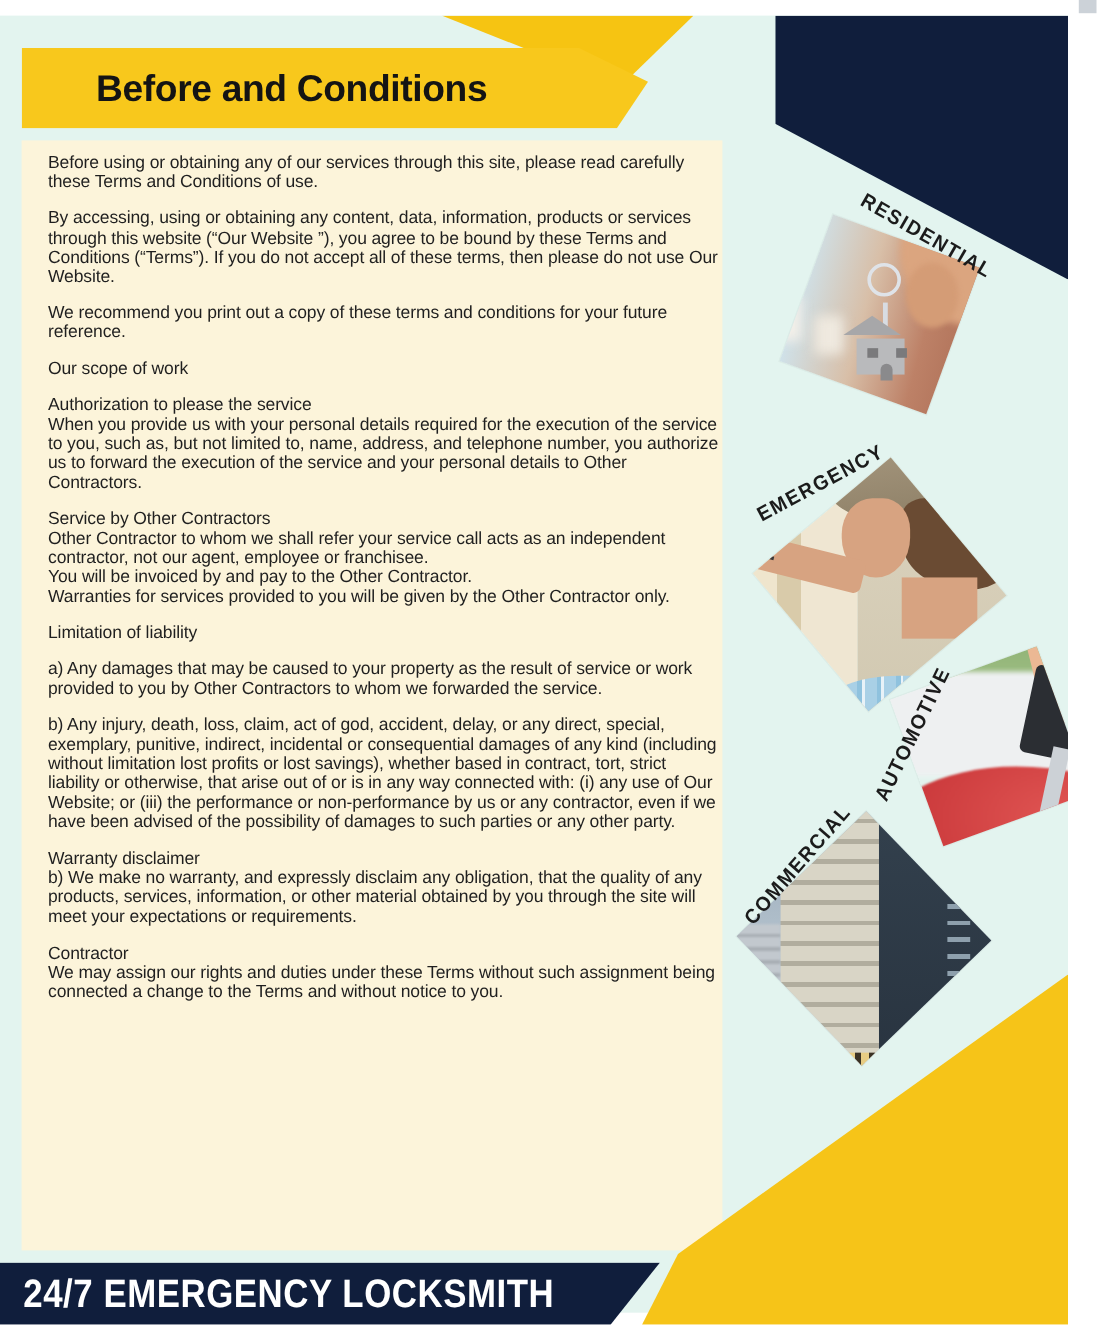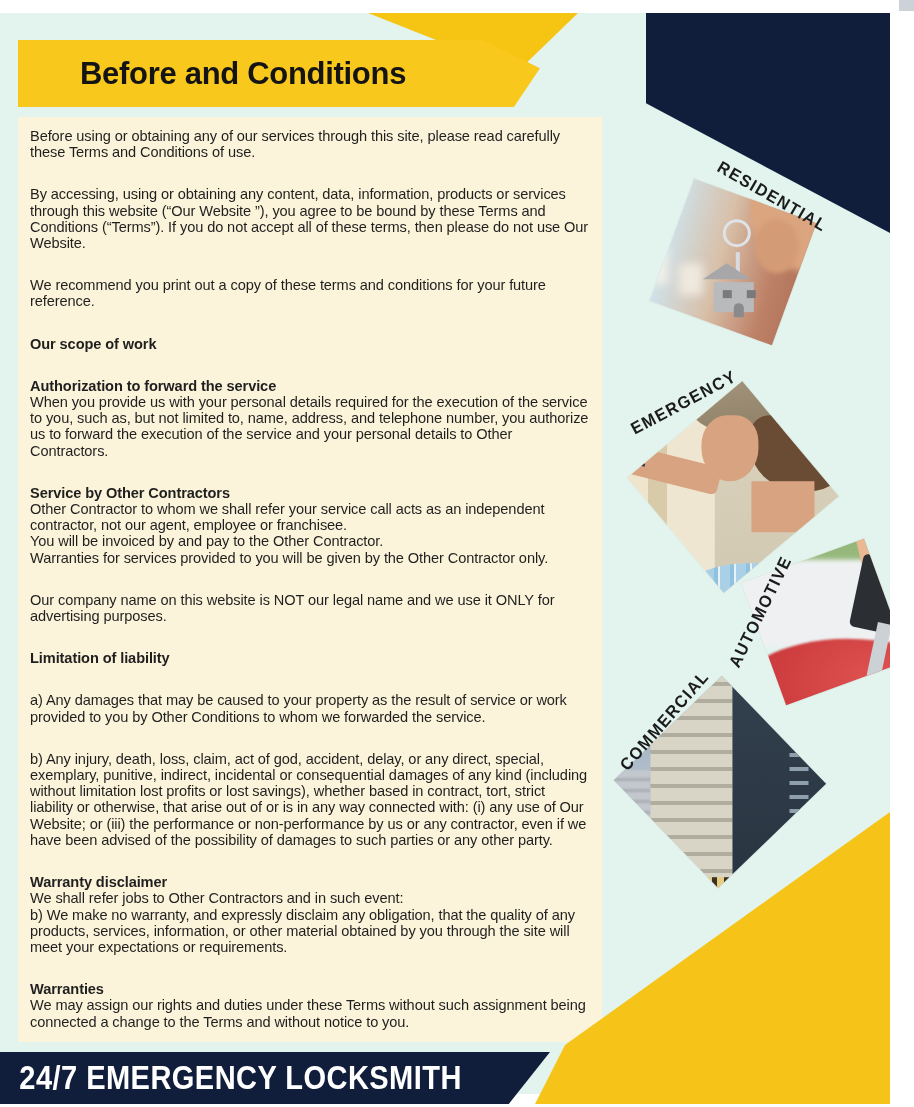--- a/index.html
+++ b/index.html
@@ -9,25 +9,25 @@
   .mint-bg{position:absolute;left:0;top:13px;width:890px;height:1081px;background:#e3f4ef;z-index:0;}
   .navy-topright{position:absolute;left:646px;top:13px;width:244px;height:220px;background:#101e3c;
         clip-path:polygon(0 0,100% 0,100% 100%,0 41%);z-index:1;}
   .tri-top{position:absolute;left:368px;top:13px;width:210px;height:59px;background:#f6c412;
         clip-path:polygon(0 0,100% 0,71% 100%);z-index:1;}
   .title-banner{position:absolute;left:18px;top:40px;width:522px;height:67px;background:#f8c81c;
         clip-path:polygon(0 0,89% 0,100% 42%,95% 100%,0 100%);z-index:2;}
   .title-banner h1{margin:0;padding-left:62px;line-height:67px;font-size:31px;font-weight:600;
         letter-spacing:-0.3px;color:#141414;white-space:nowrap;}
   .cream-panel{position:absolute;left:18px;top:117px;width:584px;height:925px;background:#fcf4da;z-index:2;}
-  .terms-text{position:absolute;left:12px;top:11px;width:560px;font-size:14.6px;line-height:16.2px;
+  .terms-text{position:absolute;left:22px;top:11px;width:560px;font-size:14.6px;line-height:16.2px;
         letter-spacing:-0.1px;color:#1f1f1f;}
-  .blk{margin-top:26px;}
+  .blk{margin-top:14px;}
   .blk.p0{margin-top:0;}
-  .blk.h{font-weight:bold;}
+  .blk.h{font-weight:normal;}
   .blk:first-child{margin-top:0;}
   .tri-bottom{position:absolute;left:500px;top:800px;width:390px;height:304px;background:#f6c418;
         clip-path:polygon(390px 12px,390px 304px,35px 304px,65px 245px);z-index:6;}
   .footer-banner{position:absolute;left:0;top:1052px;width:550px;height:52px;background:#101e3c;
         clip-path:polygon(0 0,100% 0,92.5% 100%,0 100%);z-index:7;}
   .footer-banner .ft{margin:0;padding-left:22px;line-height:52px;font-size:33px;font-weight:bold;
         color:#ffffff;white-space:nowrap;transform:scaleX(0.88);transform-origin:left center;letter-spacing:0.5px;}
   .white-right{position:absolute;left:890px;top:0;width:24px;height:1107px;background:#ffffff;z-index:8;}
   .white-bottom{position:absolute;left:0;top:1094px;width:914px;height:13px;background:#ffffff;z-index:5;}
   .corner-grey{position:absolute;left:899px;top:0;width:15px;height:11px;background:#ccd2d8;z-index:9;}
@@ -120,34 +120,32 @@
   <div class="title-banner">
     <h1>Before and Conditions</h1>
   </div>
 
   <div class="cream-panel">
     <div class="terms-text">
         <div class="blk p">Before using or obtaining any of our services through this site, please read carefully these Terms and Conditions of use.</div>
         <div class="blk p">By accessing, using or obtaining any content, data, information, products or services through this website (“Our Website ”), you agree to be bound by these Terms and Conditions (“Terms”). If you do not accept all of these terms, then please do not use Our Website.</div>
         <div class="blk p">We recommend you print out a copy of these terms and conditions for your future reference.</div>
         <div class="blk h">Our scope of work</div>
-        <div class="blk h">Authorization to forward the service</div>
+        <div class="blk h">Authorization to please the service</div>
         <div class="blk p0">When you provide us with your personal details required for the execution of the service to you, such as, but not limited to, name, address, and telephone number, you authorize us to forward the execution of the service and your personal details to Other Contractors.</div>
         <div class="blk h">Service by Other Contractors</div>
         <div class="blk p0">Other Contractor to whom we shall refer your service call acts as an independent contractor, not our agent, employee or franchisee.</div>
         <div class="blk p0">You will be invoiced by and pay to the Other Contractor.</div>
         <div class="blk p0">Warranties for services provided to you will be given by the Other Contractor only.</div>
-        <div class="blk p">Our company name on this website is NOT our legal name and we use it ONLY for advertising purposes.</div>
         <div class="blk h">Limitation of liability</div>
-        <div class="blk p">a) Any damages that may be caused to your property as the result of service or work provided to you by Other Conditions to whom we forwarded the service.</div>
+        <div class="blk p">a) Any damages that may be caused to your property as the result of service or work provided to you by Other Contractors to whom we forwarded the service.</div>
         <div class="blk p">b) Any injury, death, loss, claim, act of god, accident, delay, or any direct, special, exemplary, punitive, indirect, incidental or consequential damages of any kind (including without limitation lost profits or lost savings), whether based in contract, tort, strict liability or otherwise, that arise out of or is in any way connected with: (i) any use of Our Website; or (iii) the performance or non-performance by us or any contractor, even if we have been advised of the possibility of damages to such parties or any other party.</div>
         <div class="blk h">Warranty disclaimer</div>
-        <div class="blk p0">We shall refer jobs to Other Contractors and in such event:</div>
         <div class="blk p0">b) We make no warranty, and expressly disclaim any obligation, that the quality of any products, services, information, or other material obtained by you through the site will meet your expectations or requirements.</div>
-        <div class="blk h">Warranties</div>
+        <div class="blk h">Contractor</div>
         <div class="blk p0">We may assign our rights and duties under these Terms without such assignment being connected a change to the Terms and without notice to you.</div>
       </div>
   </div>
 
   <div class="photo ph-res">
     <div class="scene">
       <div class="res-bg"></div>
       <div class="res-win1"></div>
       <div class="res-win2"></div>
       <div class="res-hand"></div>

